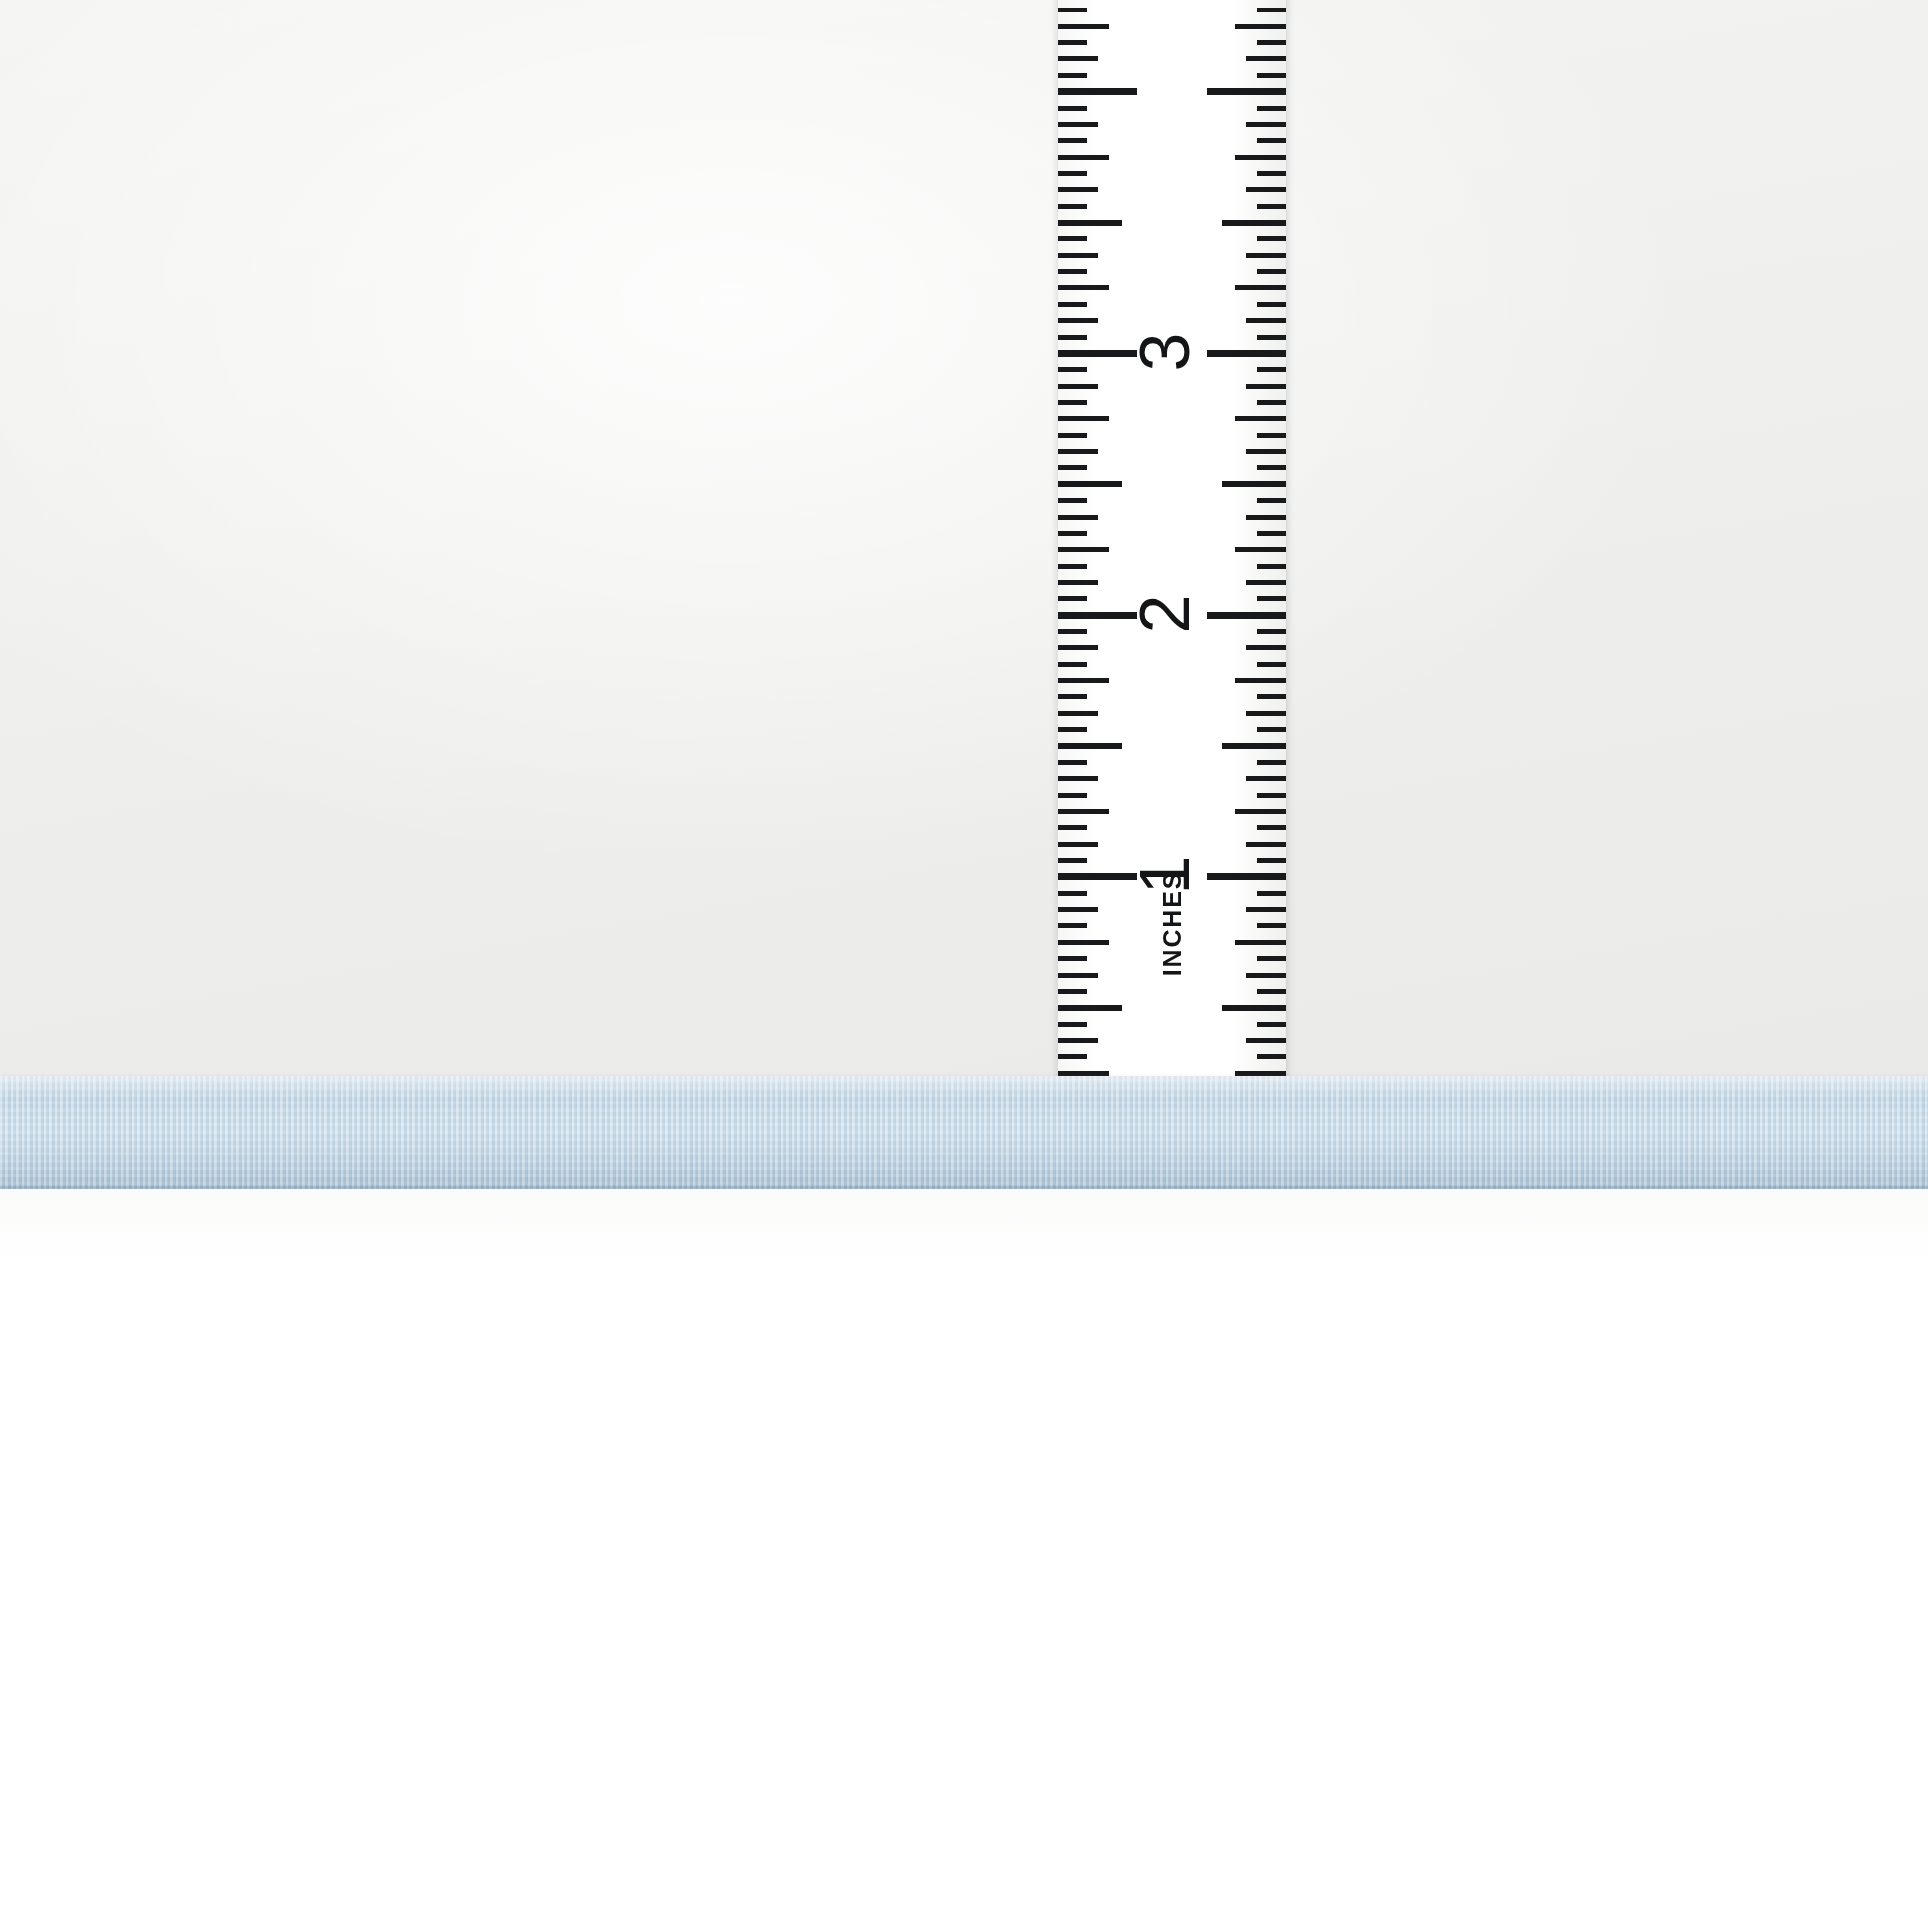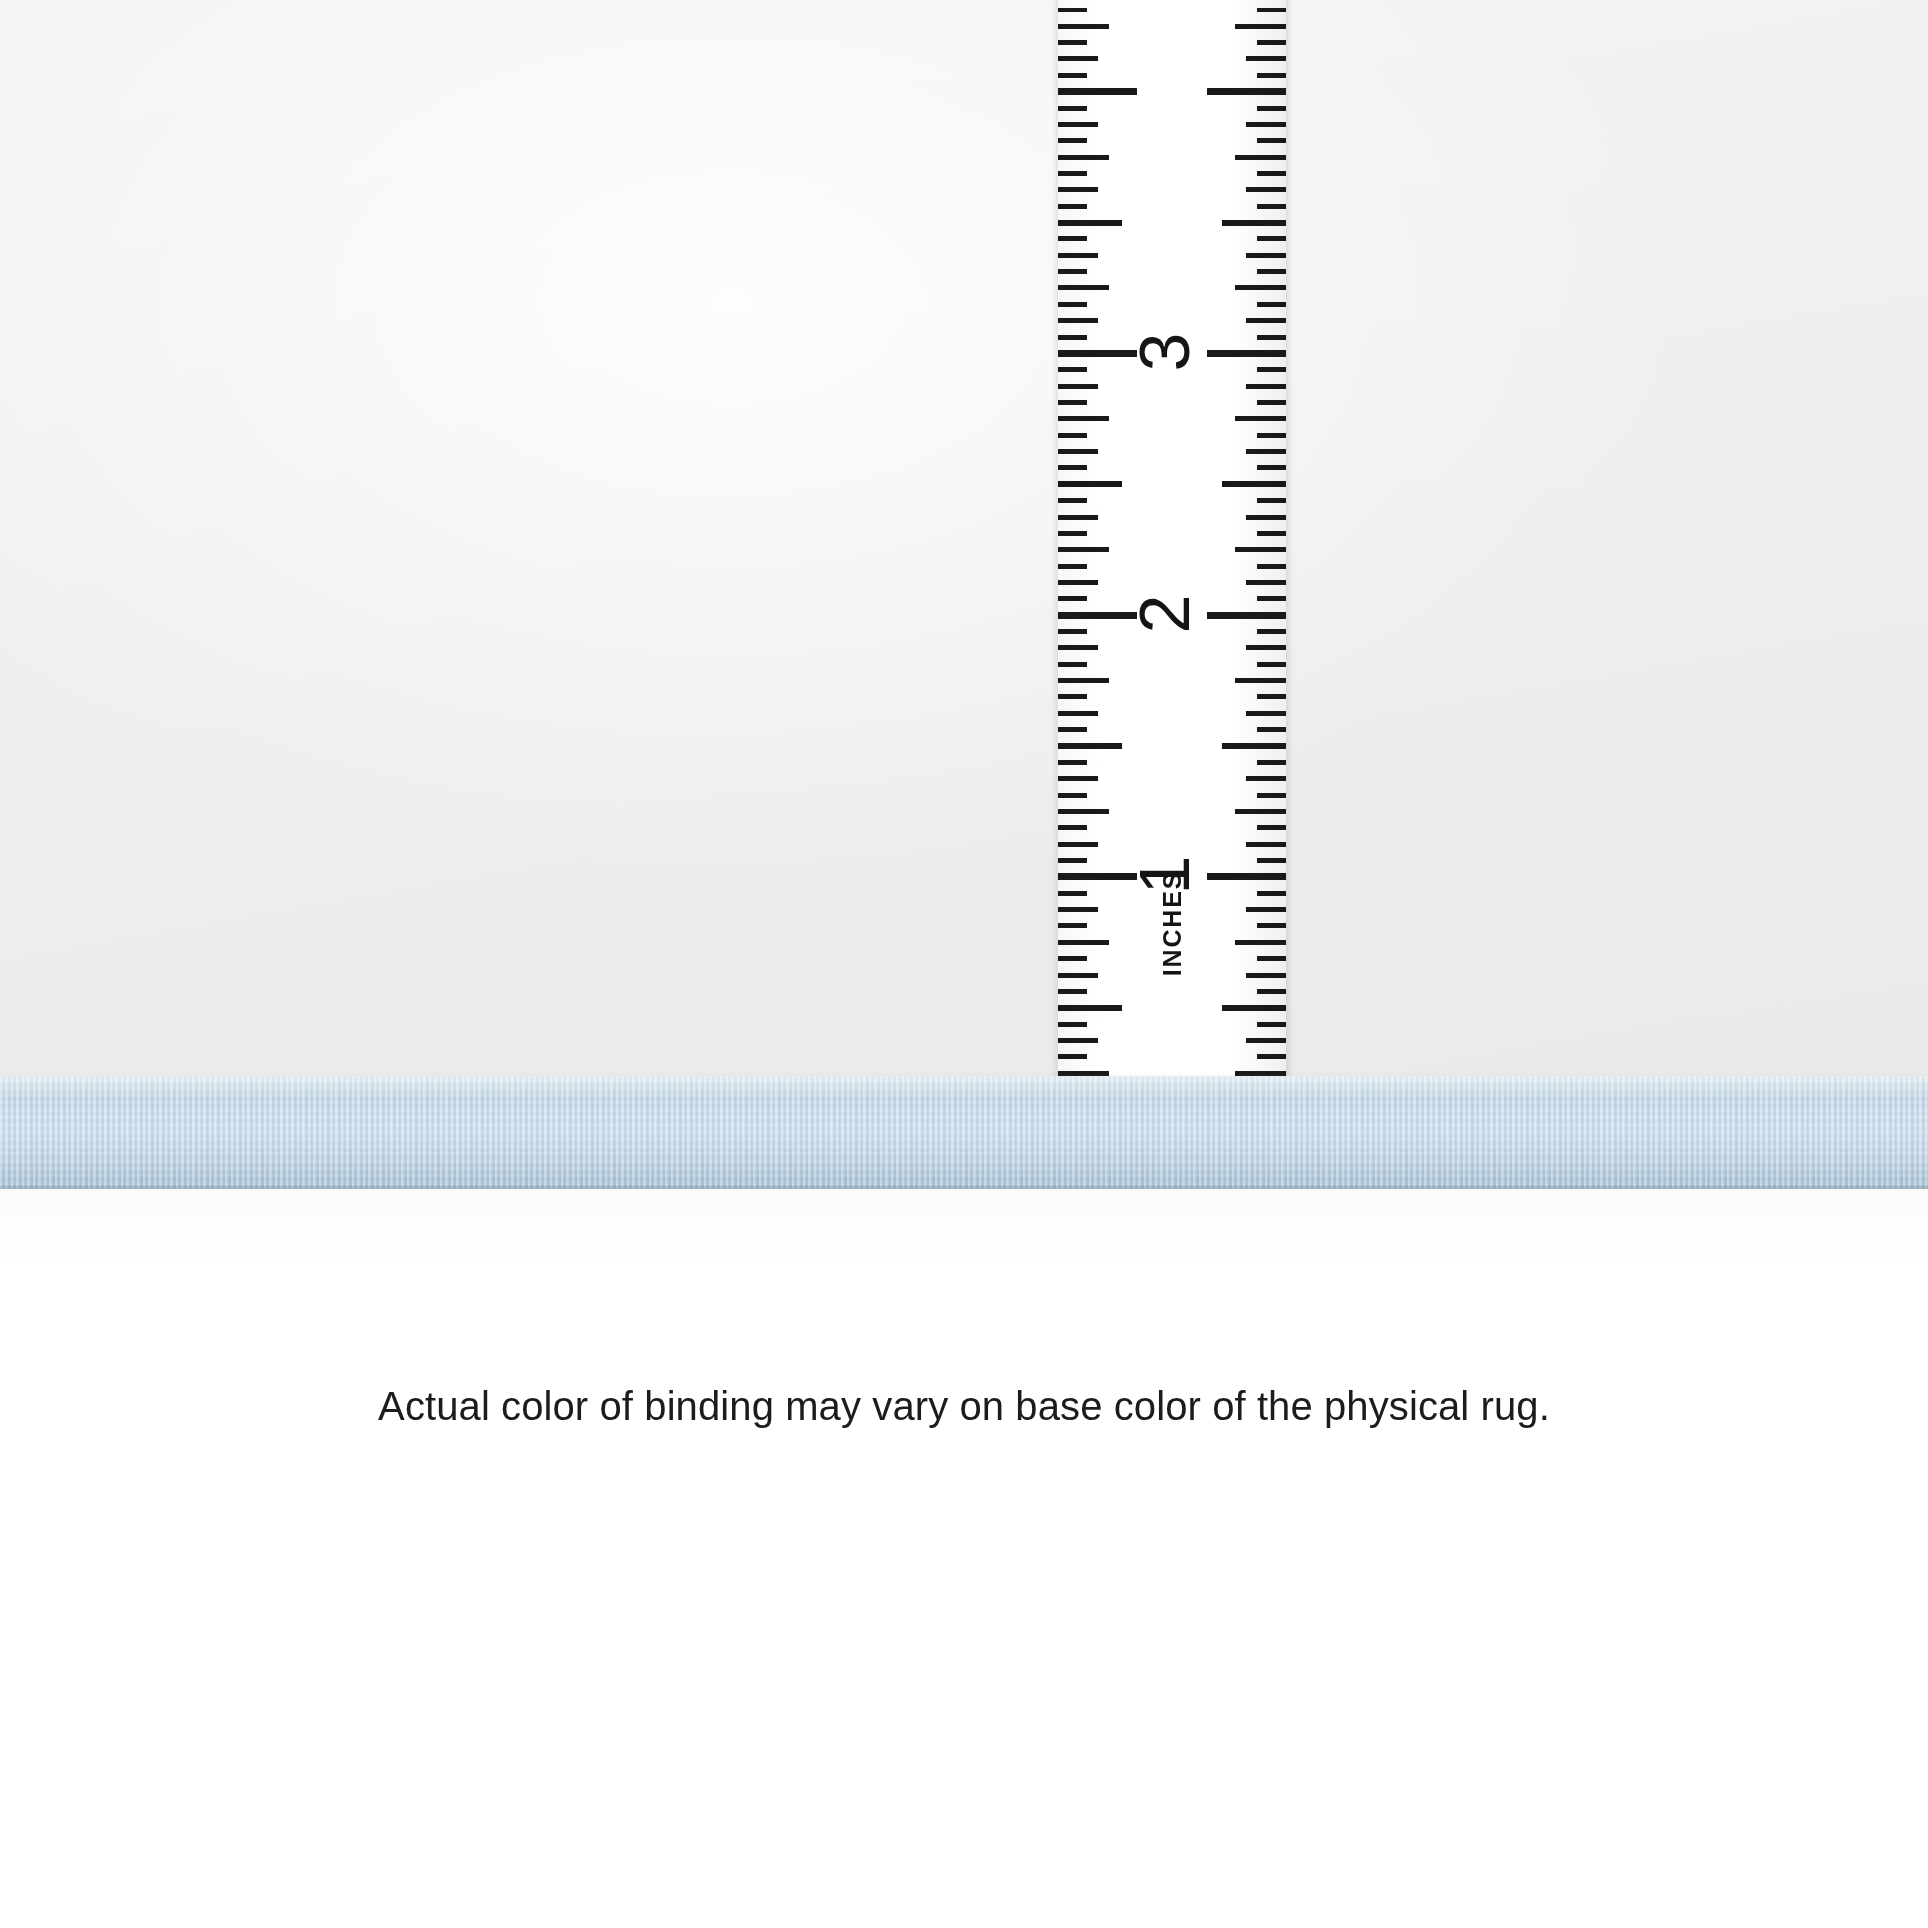--- a/index.html
+++ b/index.html
@@ -347,15 +347,14 @@
   <div class="ruler-tip">
     <div class="ruler-tip-metal"></div>
   </div>
 
   <div class="rug-binding"></div>
   <div class="rug-shadow"></div>
   <div class="floor"></div>
 </div>
 
 <div class="caption">
-  <span class="line">Actual color of binding may vary on base color of the physical rug.</span>
 </div>
 
 
 </body></html>

